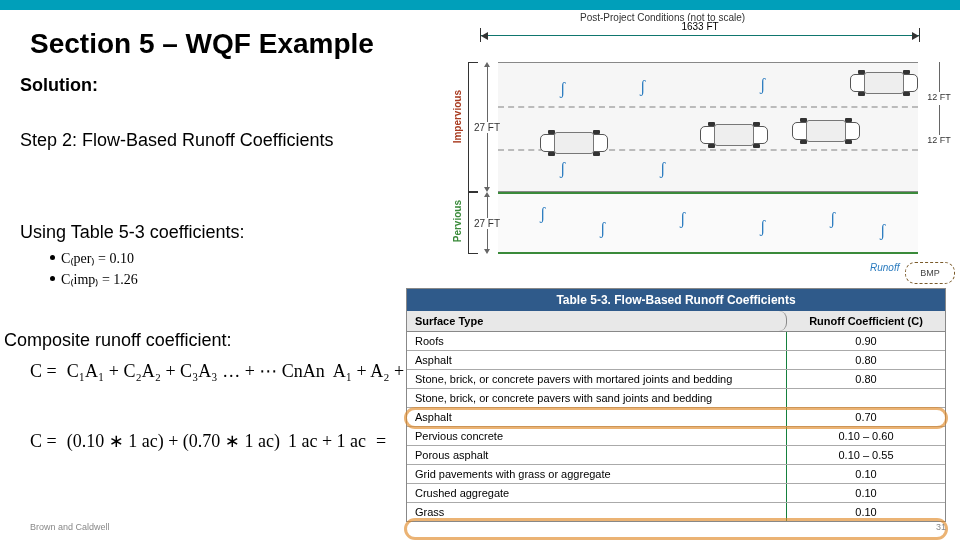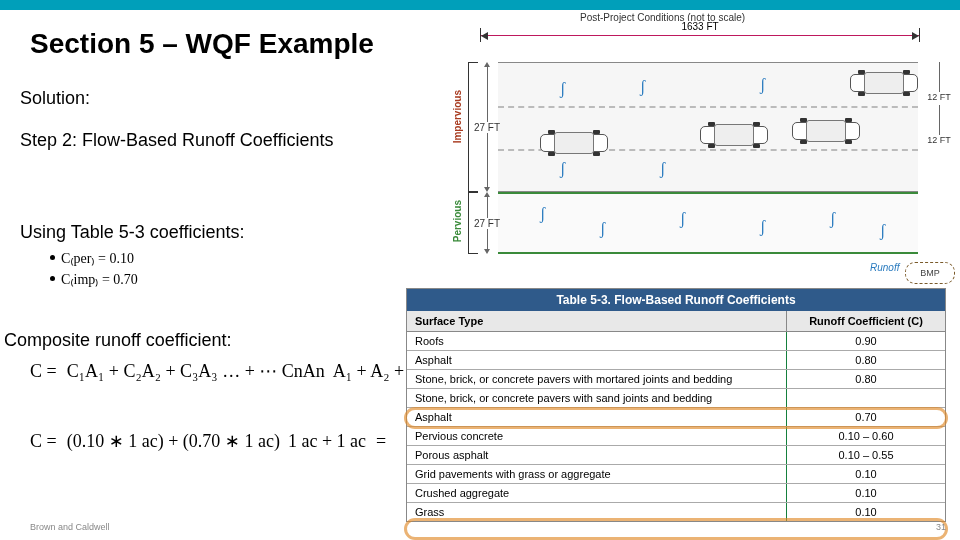--- a/index.html
+++ b/index.html
@@ -1,40 +1,40 @@
 <!DOCTYPE html>
 <html><head>
 <meta charset="utf-8">
 <style>
   * { box-sizing: border-box; margin: 0; padding: 0; }
   html, body { width: 960px; height: 540px; font-family: Arial, Helvetica, sans-serif; background: #fff; overflow: hidden; }
   .topbar { width: 100%; height: 10px; background: #009fba; }
   .slide { position: relative; width: 960px; height: 530px; }
   .title { position: absolute; left: 30px; top: 18px; font-size: 28px; font-weight: bold; color: #000; }
   .body-text { position: absolute; left: 20px; font-size: 18px; color: #000; }
-  .sol { top: 78px; }
+  .sol { top: 65px; font-weight: bold; }
   .step { top: 120px; width: 360px; line-height: 1.2; }
   .using { top: 212px; }
   .comp { top: 320px; left: 4px; }
   .bullets { position: absolute; left: 50px; top: 238px; font-family: 'Cambria Math', 'Times New Roman', serif; font-size: 14px; }
   .bullets .row { display: flex; align-items: center; gap: 6px; margin-bottom: 2px; }
   .bullets .dot { width: 5px; height: 5px; background: #000; border-radius: 50%; }
   .footer-l { position: absolute; left: 30px; bottom: 8px; font-size: 9px; color: #888; }
   .footer-r { position: absolute; right: 14px; bottom: 8px; font-size: 9px; color: #888; }
 
   
   .formula1 { position: absolute; left: 30px; top: 350px; font-family: 'Cambria Math','Times New Roman',serif; font-size: 18px; display: flex; align-items: center; gap: 6px; }
   .formula2 { position: absolute; left: 30px; top: 420px; font-family: 'Cambria Math','Times New Roman',serif; font-size: 18px; display: flex; align-items: center; gap: 6px; }
   .frac { display: inline-flex; flex-direction: row; align-items: center; }
   .frac .num, .frac .den { padding: 0 4px; white-space: nowrap; }
   .frac .bar { width: 100%; height: 1px; background: #000; margin: 2px 0; }
   .diag-cap { position: absolute; left: 580px; top: 2px; font-size: 10px; color: #333; }
   .hdim { position: absolute; left: 480px; top: 18px; width: 440px; display: flex; align-items: center; }
   .hdim .tick { width: 1px; height: 14px; background: #333; }
-  .hdim .line { flex: 1; height: 1px; background: #be185d; position: relative; }
+  .hdim .line { flex: 1; height: 1px; background: #0f766e; position: relative; }
   .hdim .line::before, .hdim .line::after { content:''; position:absolute; top:-3px; width:0;height:0; border-top:4px solid transparent; border-bottom:4px solid transparent; }
   .hdim .line::before { left:0; border-right:7px solid #333; }
   .hdim .line::after { right:0; border-left:7px solid #333; }
   .hdim .lbl { position: absolute; left: 50%; top: -14px; transform: translateX(-50%); font-size: 10px; background: #fff; padding: 0 4px; }
 
   .road { position: absolute; left: 498px; top: 52px; width: 420px; height: 130px; background: #f6f6f6; border-top: 1px solid #888; border-bottom: 1px solid #888; }
   .lane { position: absolute; left: 0; width: 100%; border-top: 2px dashed #bbb; }
   .lane1 { top: 43px; } .lane2 { top: 86px; }
   .pervious { position: absolute; left: 498px; top: 182px; width: 420px; height: 62px; background: #fafafa; border-top: 2px solid #3a8a3a; border-bottom: 2px solid #3a8a3a; }
   .vlabel { position: absolute; writing-mode: vertical-rl; transform: rotate(180deg); font-size: 10px; font-weight: bold; }
@@ -66,21 +66,21 @@
 
   .squig { position:absolute; font-size:16px; color:#2a7bbf; font-family: serif; }
   .runoff-lbl { position:absolute; left: 870px; top: 252px; font-size: 10px; color:#2a7bbf; font-style: italic; }
   .bmp { position:absolute; left: 905px; top: 252px; width: 50px; height: 22px; border: 1.5px dashed #7a5a2a; border-radius: 10px; font-size: 9px; display:flex;align-items:center;justify-content:center;color:#444; }
 
   
   .tbl-wrap { position: absolute; left: 406px; top: 278px; width: 540px; border: 1px solid #888; background: #fff; font-size: 11px; }
   .tbl-title { background: #2f5a8a; color: #fff; text-align: center; font-weight: bold; padding: 4px 0; font-size: 12px; }
   .tbl-head { display: flex; background: #e8e8e8; border-bottom: 1px solid #888; }
   .tbl-head div { padding: 4px 8px; font-weight: bold; text-align: center; }
-  .col1 { flex: 0 0 380px; border-right: 1px solid #888; text-align: left !important; }
+  .col1 { flex: 0 0 380px; border-right: 1px solid #888; text-align: left !important; border-radius: 8px; }
   .col2 { flex: 1; }
   .tbl-row { display: flex; border-bottom: 1px solid #aaa; }
   .tbl-row:last-child { border-bottom: none; }
   .tbl-row .c1 { flex: 0 0 380px; padding: 3px 8px; border-right: 1px solid #15803d; }
   .tbl-row .c2 { flex: 1; padding: 3px 8px; text-align: center; }
   .highlight { position: absolute; border: 3px solid #e08a2a; opacity: 0.65; height: 22px; pointer-events: none; }
   .hl-row { left: 404px; width: 544px; border-radius: 12px; }
   .hl-row.r-asphalt { top: 397px; }
   .hl-row.r-grass { top: 508px; }
 </style>
@@ -95,21 +95,21 @@
   <div class="body-text step">Step 2: Flow-Based Runoff Coefficients</div>
   <div class="body-text using">Using Table 5-3 coefficients:</div>
 
   <div class="bullets">
     <div class="row">
         <span class="dot"></span>
         <span>C₍per₎ = 0.10</span>
       </div>
     <div class="row">
         <span class="dot"></span>
-        <span>C₍imp₎ = 0.70</span>
+        <span>C₍imp₎ = 1.26</span>
       </div>
   </div>
 
   <div class="body-text comp">Composite runoff coefficient:</div>
 
   <div class="formula1">
     <span>C =</span>
     <span class="frac">
       <span class="num">C₁A₁ + C₂A₂ + C₃A₃ … + ⋯ CnAn</span>
       <span class="bar"></span>

